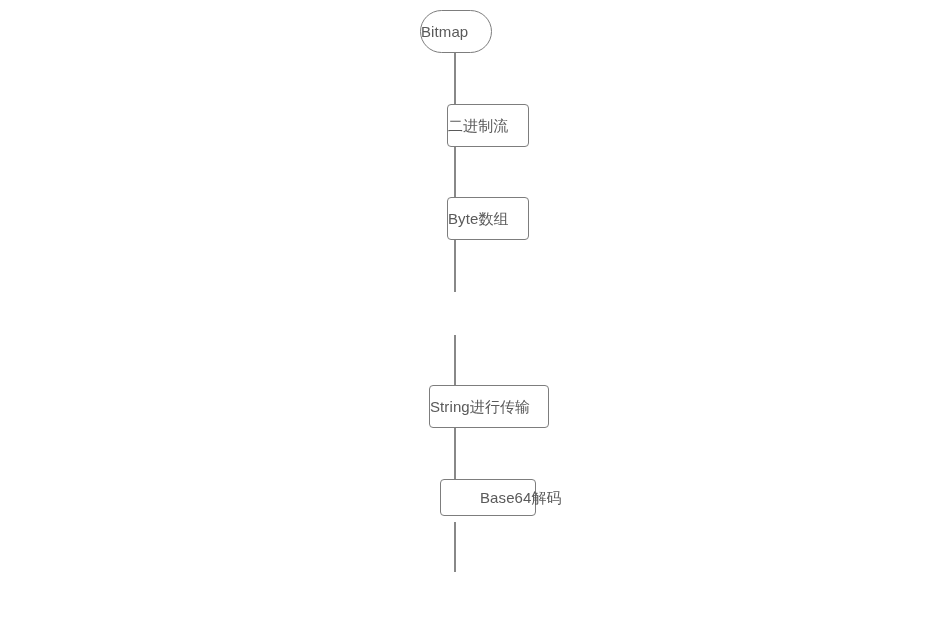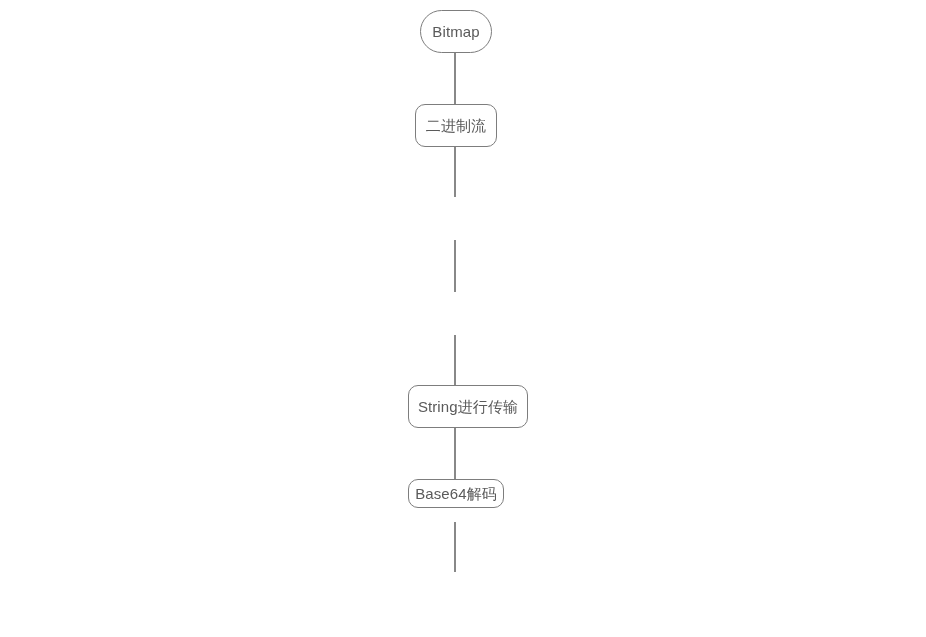--- a/index.html
+++ b/index.html
@@ -25,34 +25,34 @@
   .edge {
     position: absolute;
     background: #888888;
     width: 2px;
   }
   .node {
     position: absolute;
     box-sizing: border-box;
     display: flex;
     align-items: center;
-    justify-content: center;
     background: #ffffff;
     border: 1px solid #7d7d7d;
     color: #5a5a5a;
     font-size: 15px;
     line-height: 1;
     white-space: nowrap;
     letter-spacing: 0.1px;
   }
   .node.terminator {
     border-radius: 22px;
   }
   .node.process {
-    border-radius: 10px;
+    border-radius: 4px;
+    margin-left: 32px;
   }
   .node-label {
     display: block;
     pointer-events: none;
   }
 </style>
 </head>
 <body>
 
 <div id="flow-canvas">
@@ -65,24 +65,27 @@
   <div class="edge" style="left: 454px; top: 522px; height: 50px;"></div>
 
   <div class="node terminator" style="left: 420px; top: 10px; width: 72px; height: 43px;">
     <span class="node-label">Bitmap</span>
   </div>
 
   <div class="node process" style="left: 415px; top: 104px; width: 82px; height: 43px;">
     <span class="node-label">二进制流</span>
   </div>
 
+  <div class="node process" style="left: 415px; top: 197px; width: 82px; height: 43px;">
+    <span class="node-label">Byte数组</span>
+  </div>
 
 
-  <div class="node process" style="left: 408px; top: 385px; width: 120px; height: 43px;">
+  <div class="node process" style="left: 397px; top: 385px; width: 120px; height: 43px;">
     <span class="node-label">String进行传输</span>
   </div>
 
-  <div class="node process" style="left: 408px; top: 479px; width: 96px; height: 29px;">
+  <div class="node process" style="left: 408px; top: 479px; width: 96px; height: 37px; padding-left: 39px;">
     <span class="node-label">Base64解码</span>
   </div>
 
 
 </div>
 
 </body></html>

